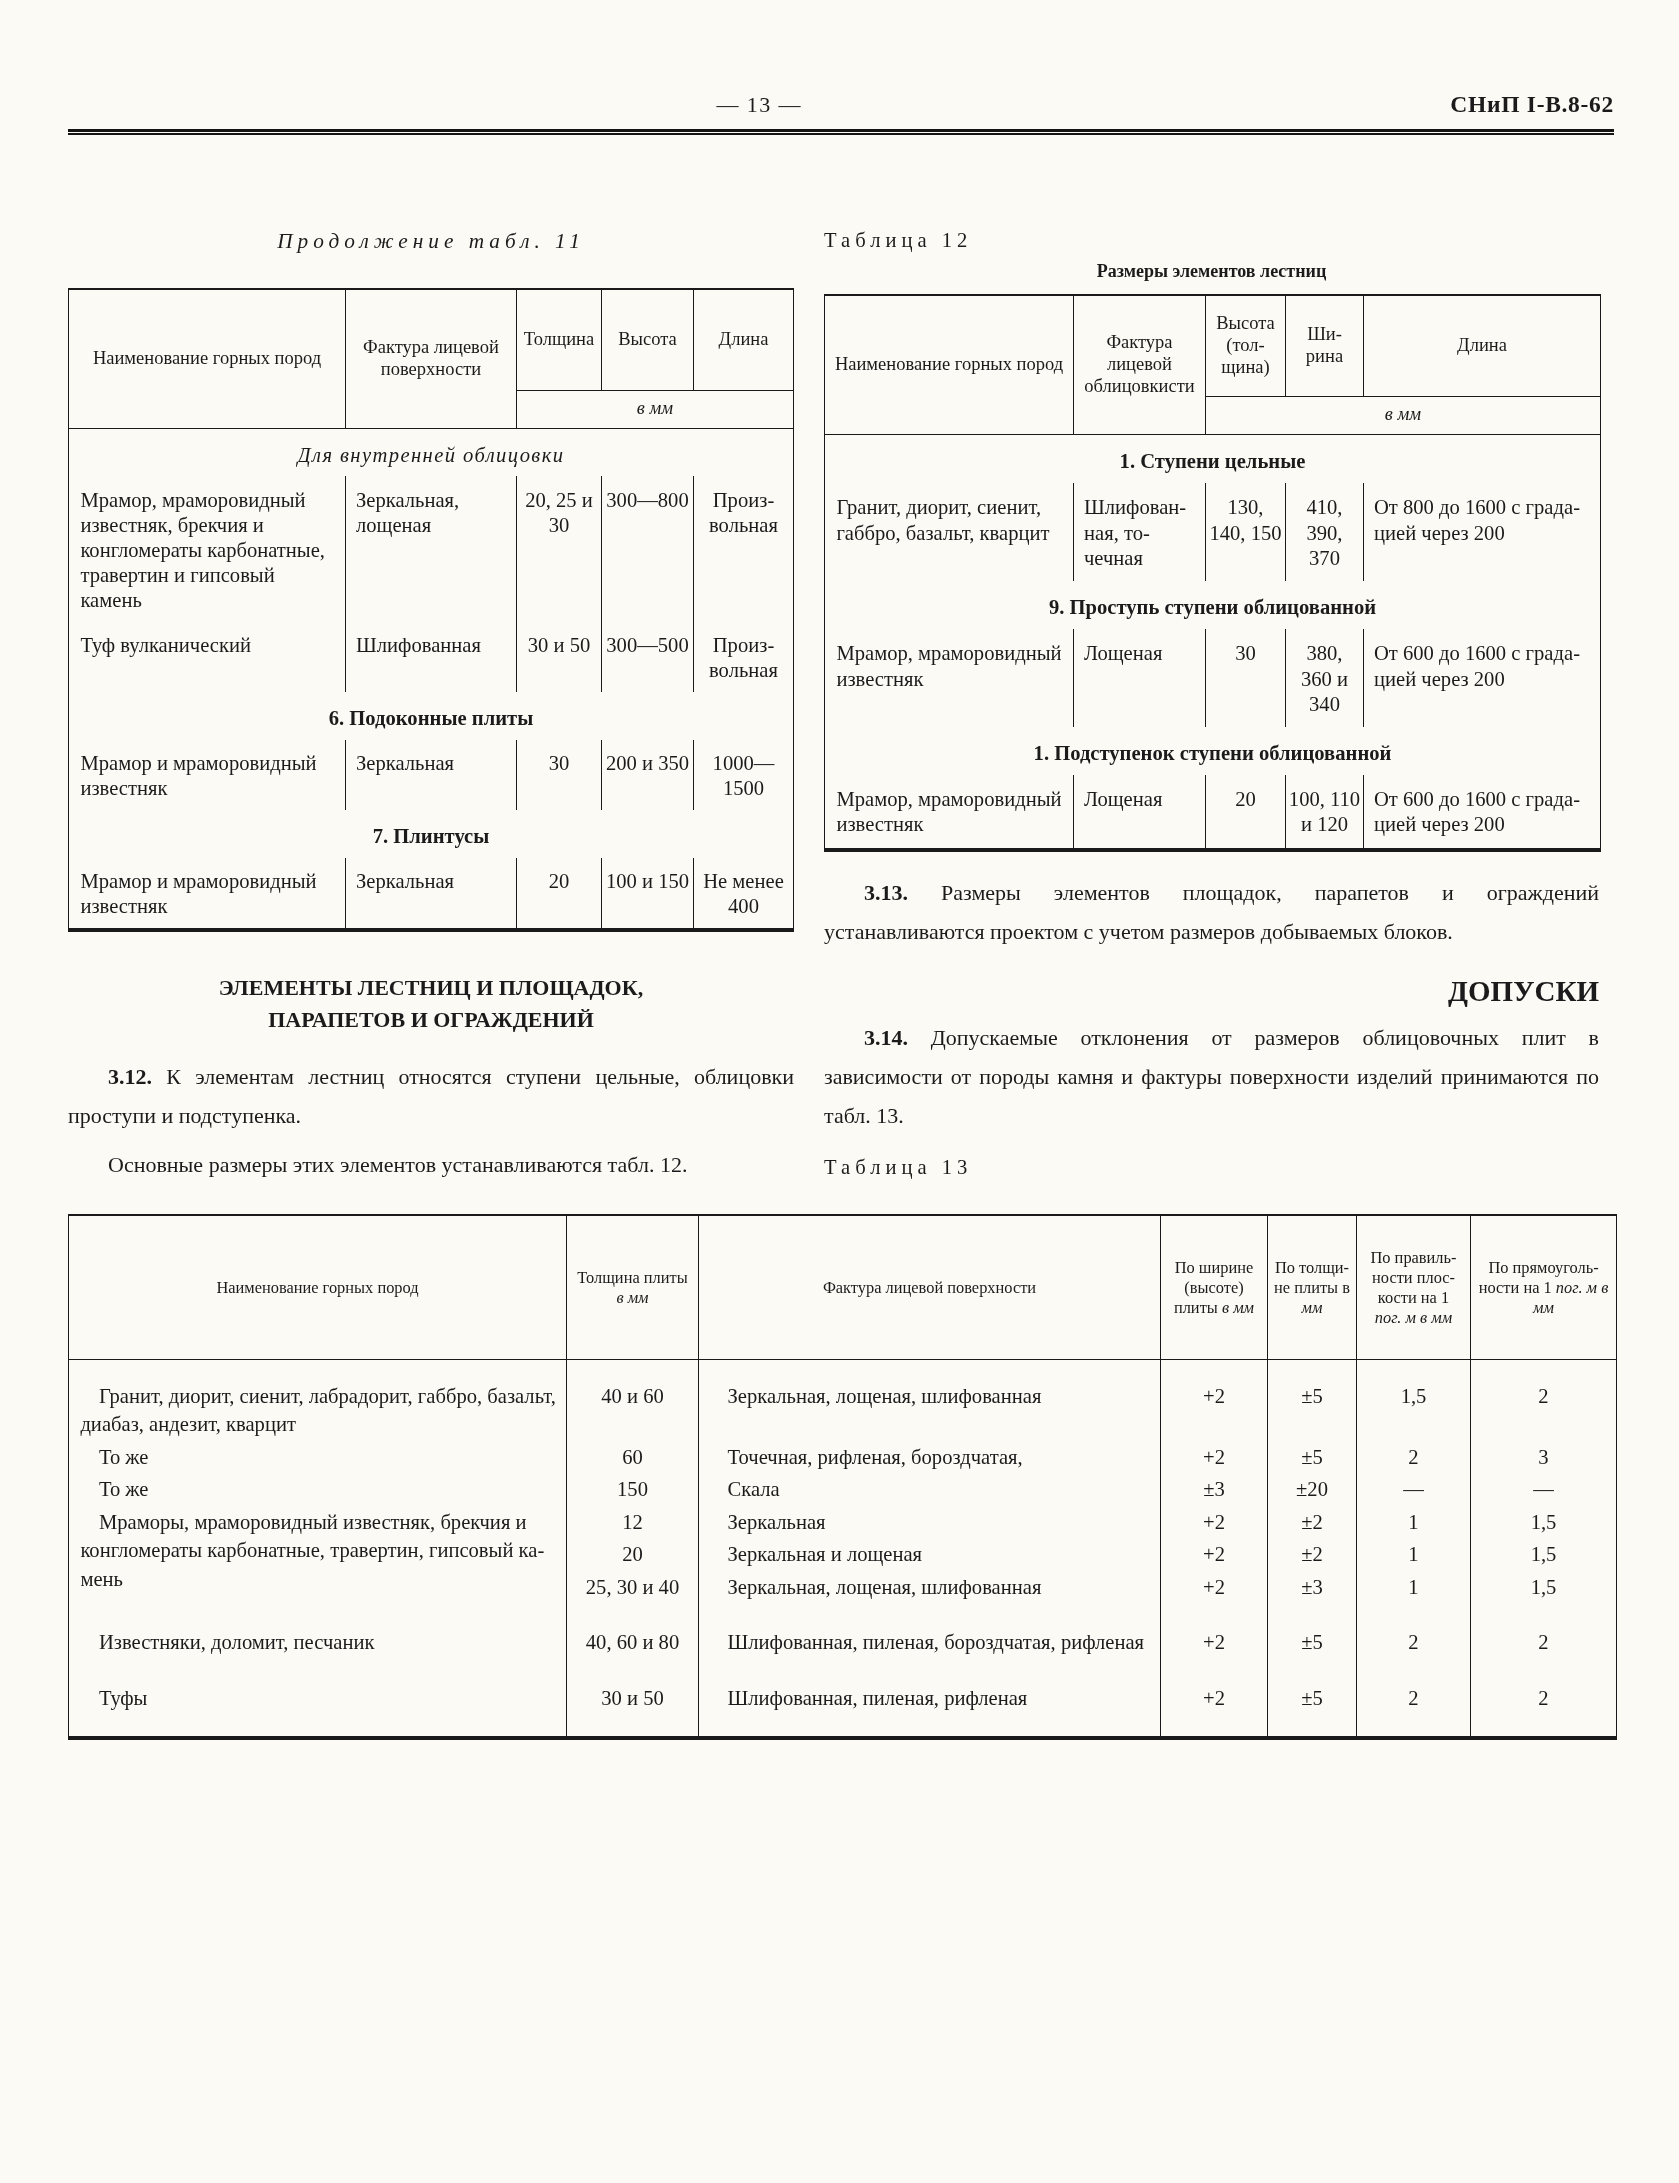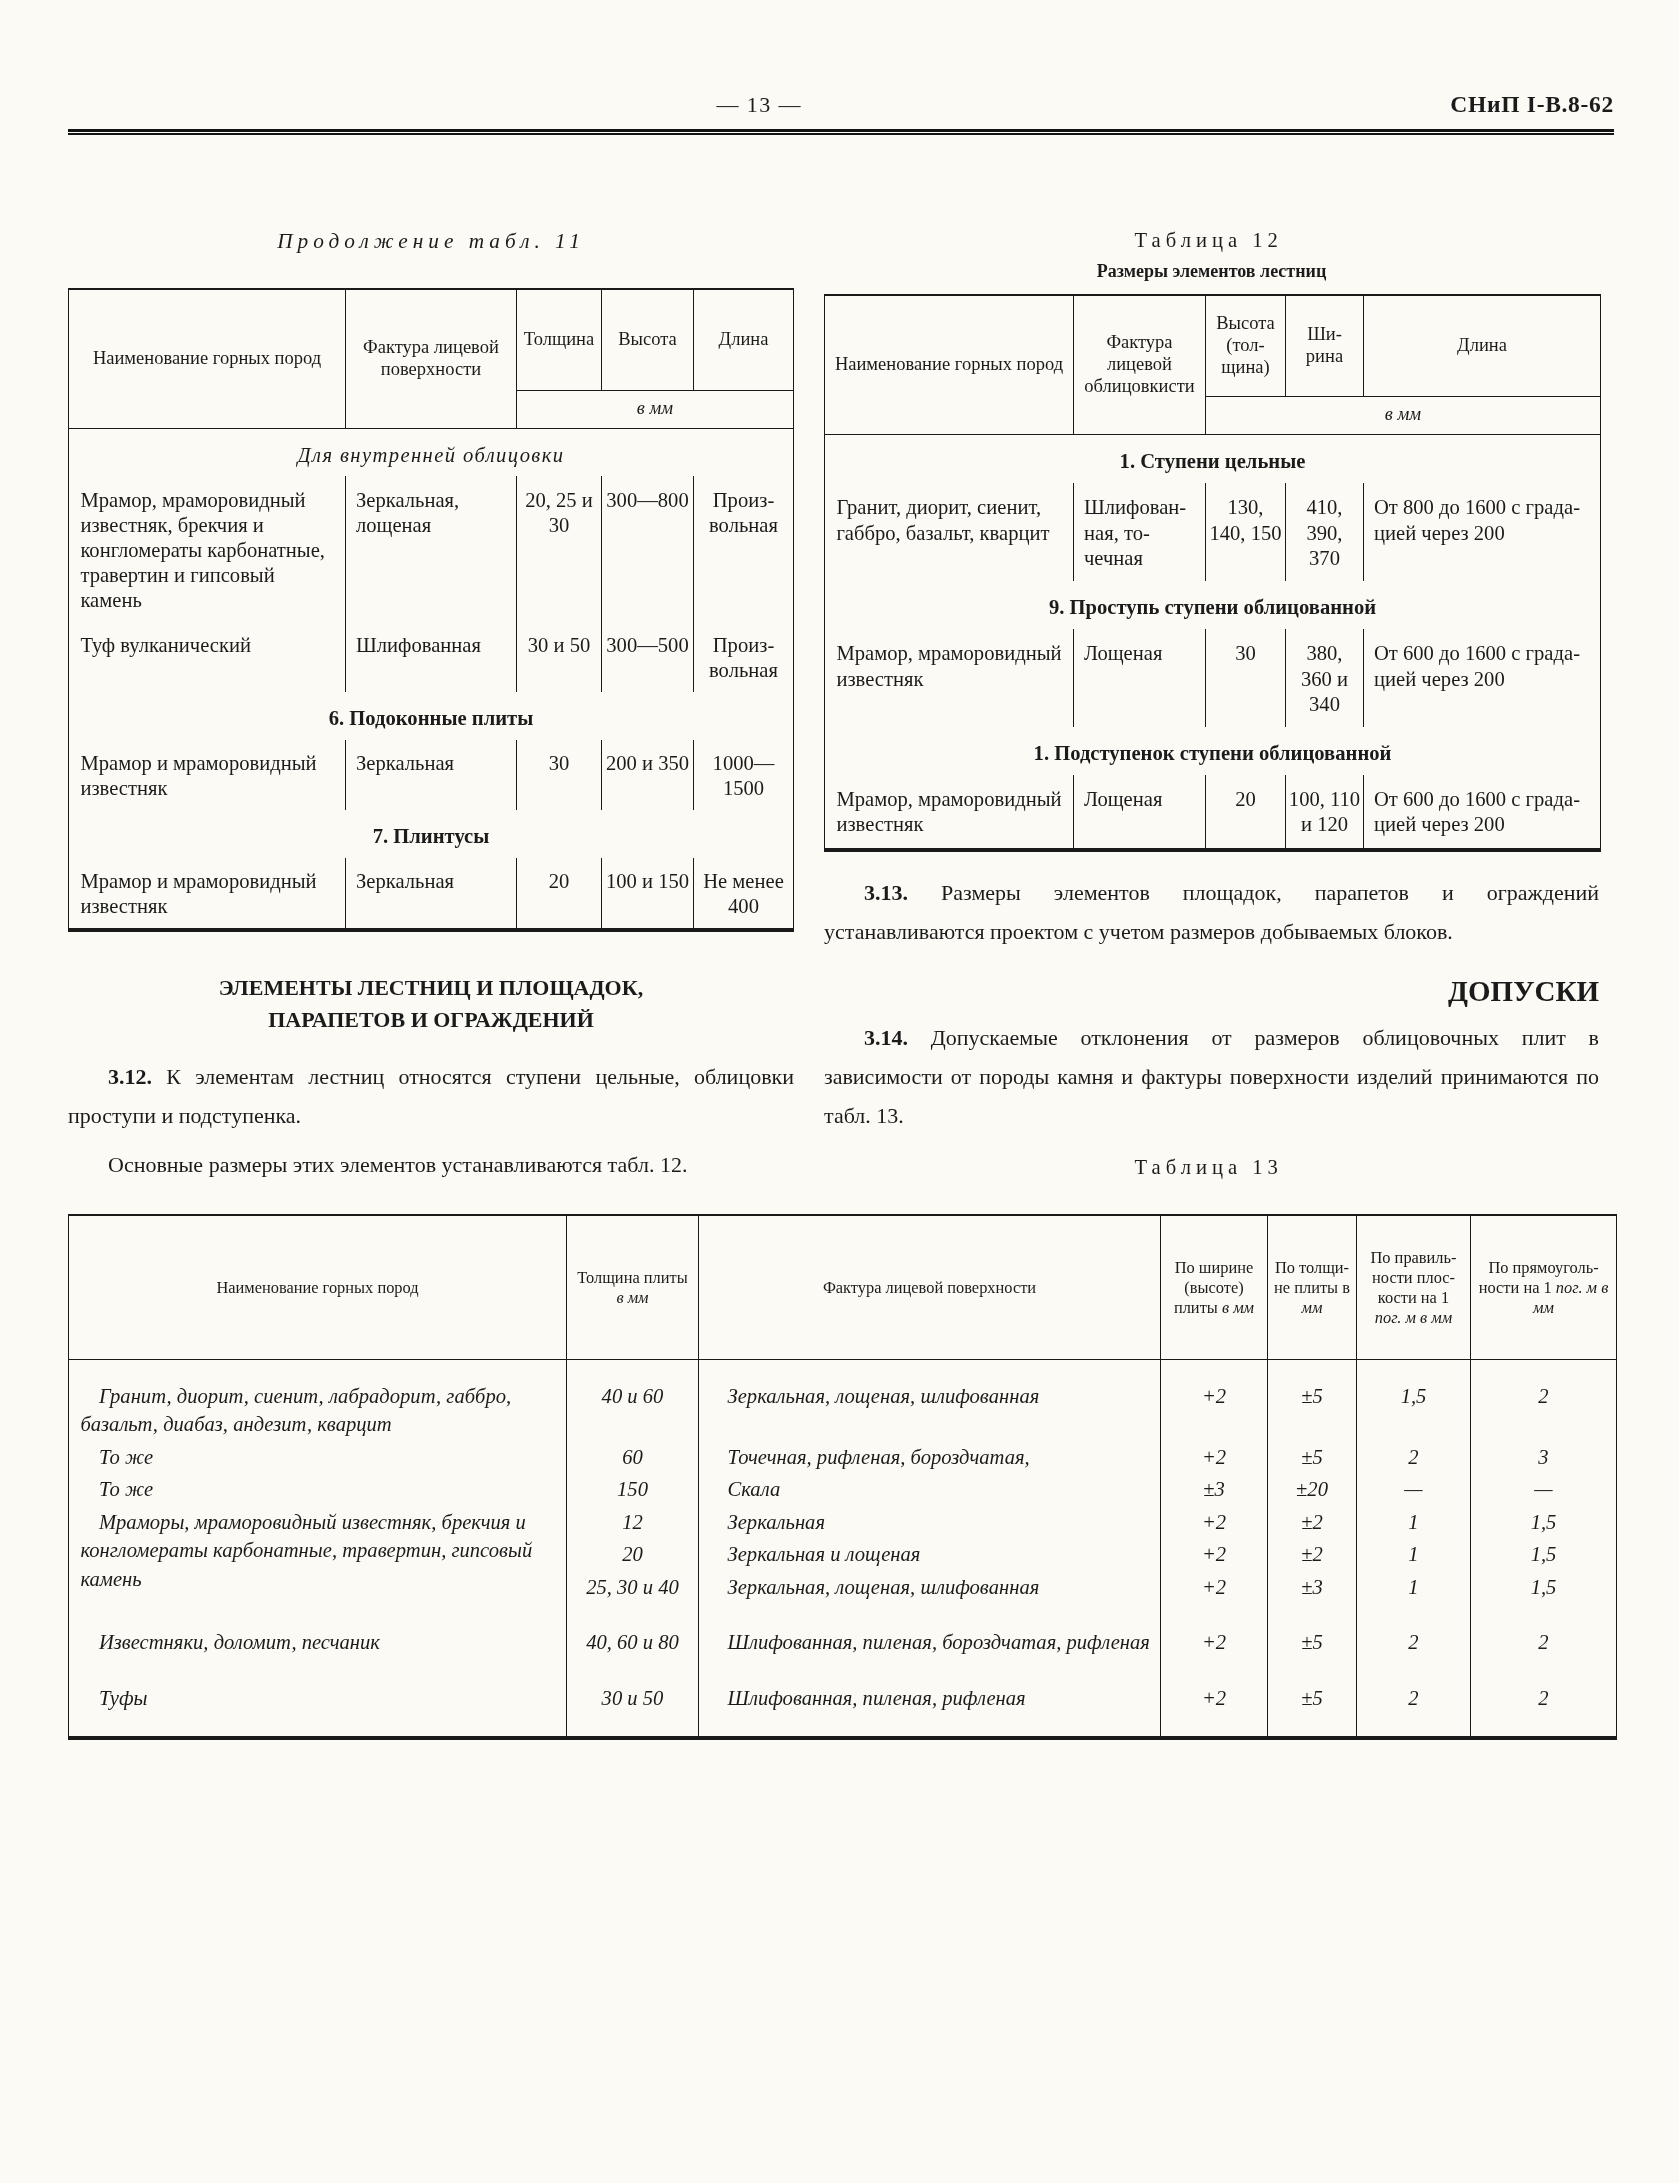--- a/index.html
+++ b/index.html
@@ -19,21 +19,21 @@
   .pageno { flex:1; text-align:center; letter-spacing:1.4px; }
   .doccode { font-weight:bold; font-size:23.5px; letter-spacing:0.7px; }
   .rule { margin-top:11.4px; border-top:3.6px solid #141414; border-bottom:2.1px solid #141414; height:5.7px; }
 
   
   .columns { display:flex; gap:30px; margin-top:94px; align-items:flex-start; }
   .col-left  { width:726px; }
   .col-right { width:775px; }
 
   .cap-italic { text-align:center; font-style:italic; font-size:21.3px; letter-spacing:5px; margin-bottom:34px; white-space:nowrap; }
-  .tab-label  { text-align:center; font-size:20.6px; letter-spacing:5px; padding-right:5.7px; }
+  .tab-label  { text-align:left; font-size:20.6px; letter-spacing:5px; padding-right:5.7px; }
   .tab-title  { text-align:center; font-weight:bold; font-size:18px; margin:8.5px 0 12.8px; }
 
   
   .gtable {
     border-collapse:collapse; table-layout:fixed; width:100%;
     font-size:20.6px; line-height:1.22;
     border:1.4px solid #1a1a1a; border-top-width:2.8px; border-bottom-width:4.3px;
   }
   .gtable th, .gtable td { border-left:1.4px solid #1a1a1a; border-right:1.4px solid #1a1a1a; }
   .gtable thead th {
@@ -58,21 +58,21 @@
   .para { font-size:22px; line-height:39px; text-align:justify; text-indent:40px; margin-top:10px; }
   .para .clause { font-weight:bold; }
   .mt-lg { margin-top:21.3px; }
   .subhead { text-align:right; font-weight:bold; font-size:29px; margin-top:24px; }
   .t13label { margin-top:21.3px; }
 
   
   .t13 { margin-top:30px; }
   .t13 thead th { font-size:16.4px; line-height:1.22; height:145px; padding:8.5px 5.7px; }
   .t13 thead .unit { font-style:italic; }
-  .t13 tbody td { line-height:28.4px; padding:2.8px 8.5px 1.4px;font-style:italic; }
+  .t13 tbody td { line-height:28.4px; padding:2.8px 8.5px 1.4px; }
   .t13 tbody tr:first-child td { padding-top:21.3px; }
   .t13 tbody td.name, .t13 tbody td.fact { text-indent:18.5px; }
   .t13 tbody tr.gap td { padding-top:25.6px; }
   .t13 tbody tr:last-child td { padding-bottom:24px; }
 </style>
 </head>
 <body>
 
 <div class="page">
   <div class="content">

